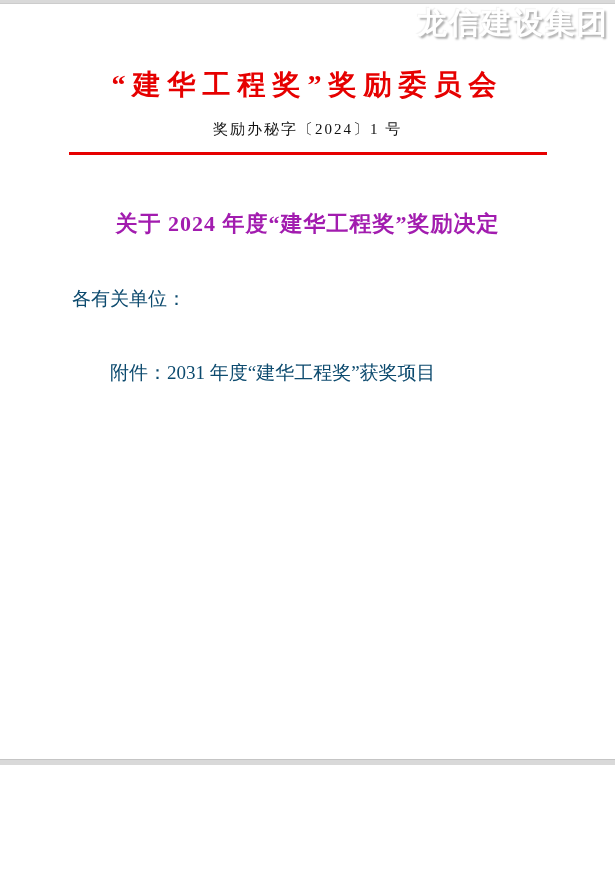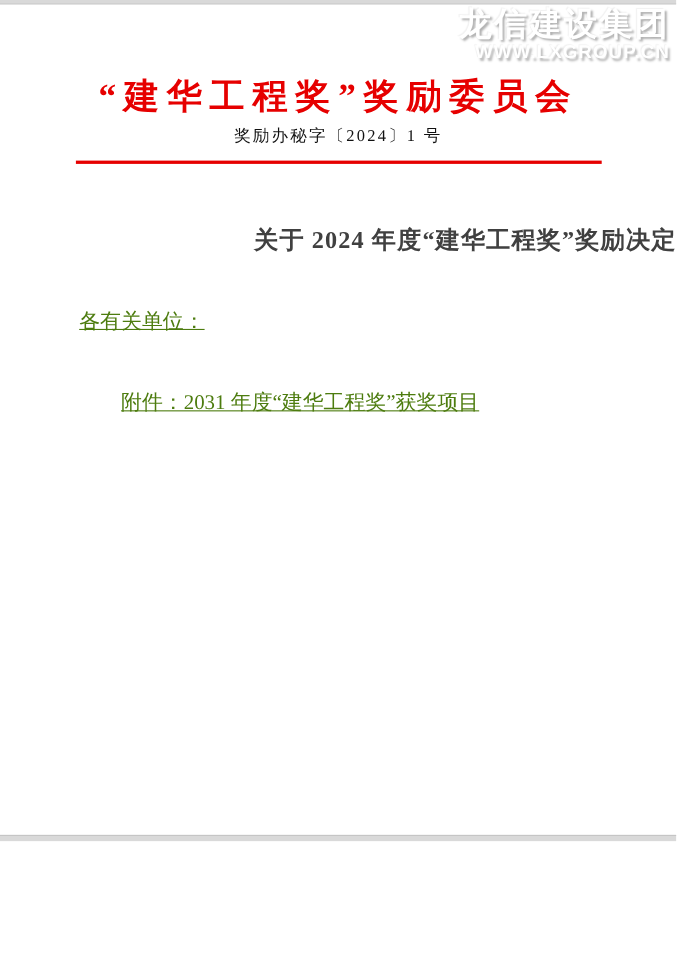--- a/index.html
+++ b/index.html
@@ -51,53 +51,52 @@
     font-size: 17px;
     letter-spacing: 1px;
     color: #ffffff;
     text-shadow: 2px 2px 2px #b8b8b8, -1px -1px 1px #f2f2f2;
   }
 
   .committee {
     margin-top: 66px;
     text-align: center;
     color: var(--accent-red);
-    font-size: 32px;
+    font-size: 28px;
     font-weight: bold;
     letter-spacing: 7px;
     white-space: nowrap;
   }
   .doc-number {
-    margin-top: 4px;
+    margin-top: 16px;
     text-align: center;
     font-size: 15px;
     letter-spacing: 2px;
     color: #111111;
   }
   .red-line {
     width: 478px;
     height: 3px;
     background: var(--accent-red);
     margin: 13px auto 0 auto;
   }
   .doc-title {
     margin-top: 54px;
-    text-align: right;
+    text-align: center;
     font-size: 22px;
     font-weight: bold;
     letter-spacing: 1px;
-    color: #404040;
+    color: #a21caf;
   }
   .body-text {
     margin: 42px 96px 0 72px;
     font-size: 19px;
     line-height: 36px;
     text-align: justify;
-    color: #4d7c0f;
-    text-decoration: underline;
+    color: #0c4a6e;
   }
   .salutation { text-indent: 0; }
   .para { text-indent: 2em; }
   .attachment {
     margin-top: 38px;
     text-indent: 2em;
   }
   .page-number {
     position: absolute;
     top: 793px;
@@ -110,21 +109,20 @@
 </style>
 </head>
 <body>
 
 <div class="page">
 
   <div class="edge top"></div>
 
   <div class="watermark">
     <div class="wm-company">龙信建设集团</div>
-    <div class="wm-site">WWW.LXGROUP.CN</div>
   </div>
 
   <h1 class="committee">“建华工程奖”奖励委员会</h1>
 
   <div class="doc-number">奖励办秘字〔2024〕1 号</div>
 
   <div class="red-line"></div>
 
   <h2 class="doc-title">关于 2024 年度“建华工程奖”奖励决定</h2>
 

